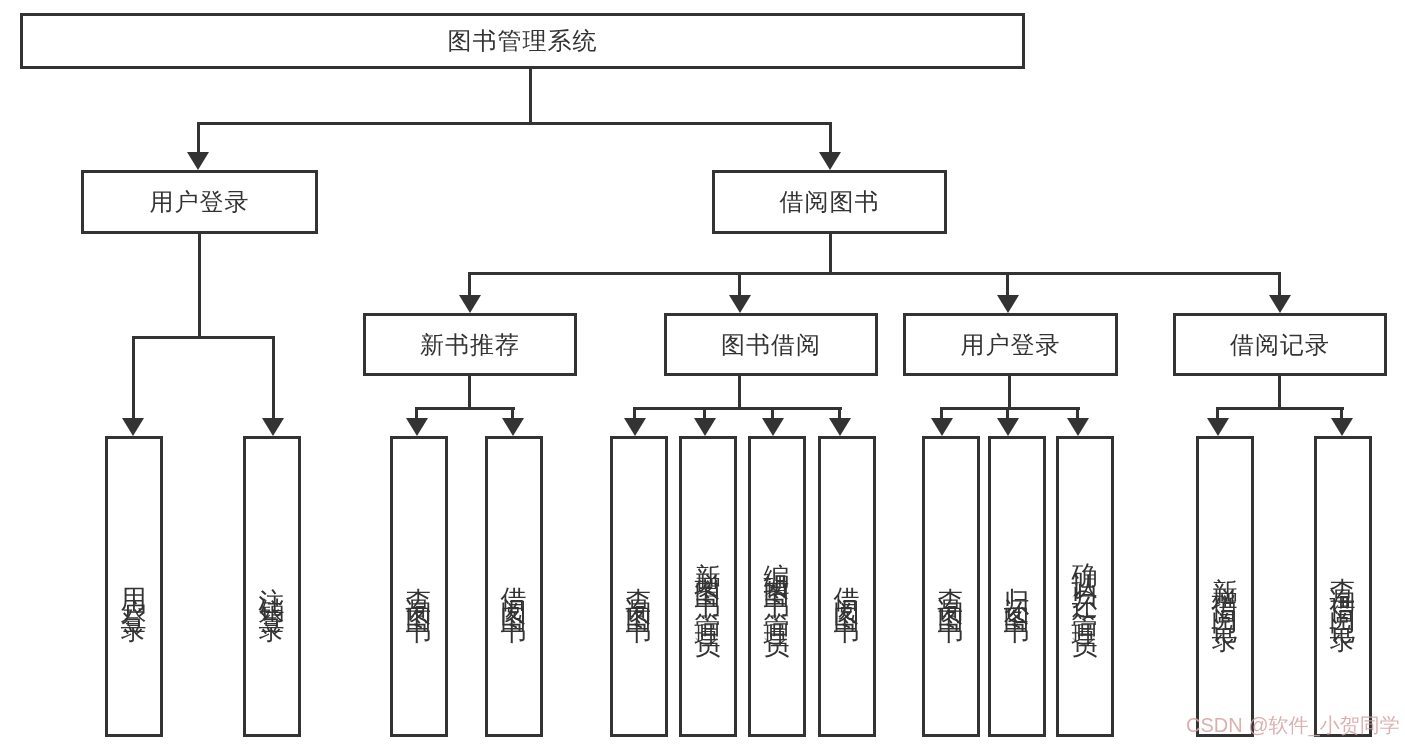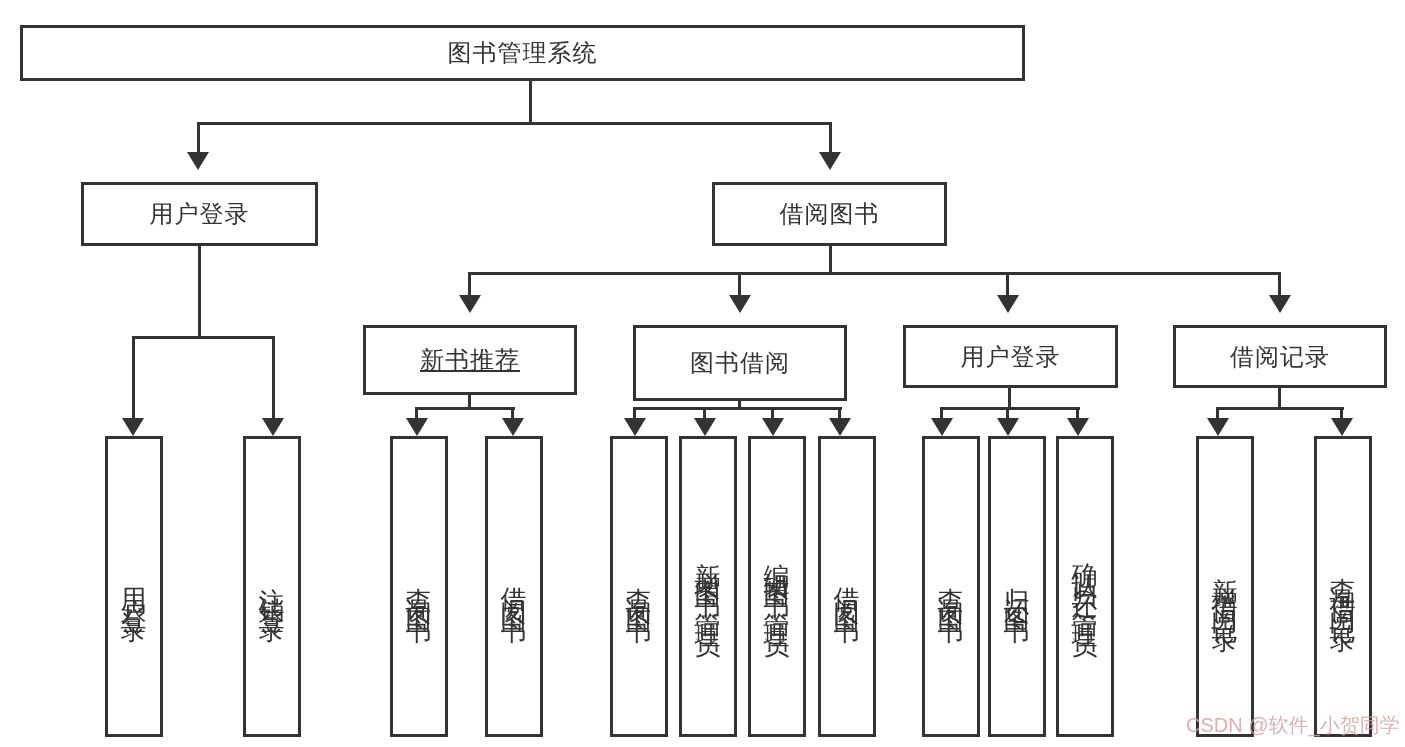--- a/index.html
+++ b/index.html
@@ -12,21 +12,20 @@
   }
   .box{
     position:absolute;
     border:3px solid #333333;
     background:#ffffff;
     box-sizing:border-box;
     display:flex;align-items:center;justify-content:center;
     font-size:24px;color:#333333;
     letter-spacing:1px;
     z-index:2;
-    margin-top:12px;
   }
   .vbox{
     position:absolute;
     top:436px;height:301px;width:58px;
     border:3px solid #333333;
     background:#ffffff;
     box-sizing:border-box;
     display:flex;align-items:center;justify-content:center;
     z-index:2;
   }
@@ -90,24 +89,24 @@
   <div class="hline" style="left:468px;top:272px;width:813px;height:3px;"></div>
   <div class="vline" style="left:468px;top:272px;width:3px;height:25px;"></div>
   <div class="arrow" style="left:459px;top:295px;"></div>
   <div class="vline" style="left:738px;top:272px;width:3px;height:25px;"></div>
   <div class="arrow" style="left:729px;top:295px;"></div>
   <div class="vline" style="left:1006px;top:272px;width:3px;height:25px;"></div>
   <div class="arrow" style="left:997px;top:295px;"></div>
   <div class="vline" style="left:1278px;top:272px;width:3px;height:25px;"></div>
   <div class="arrow" style="left:1269px;top:295px;"></div>
 
-  <div class="box" style="left:363px;top:313px;width:214px;height:70px;text-decoration:underline;">
+  <div class="box" style="left:363px;top:313px;width:214px;height:63px;">
     <span>新书推荐</span>
   </div>
-  <div class="box" style="left:633px;top:313px;width:214px;height:76px;">
+  <div class="box" style="left:664px;top:313px;width:214px;height:63px;">
     <span>图书借阅</span>
   </div>
   <div class="box" style="left:903px;top:313px;width:215px;height:63px;">
     <span>用户登录</span>
   </div>
   <div class="box" style="left:1173px;top:313px;width:214px;height:63px;">
     <span>借阅记录</span>
   </div>
 
   <div class="vline" style="left:468px;top:375px;width:3px;height:34px;"></div>

